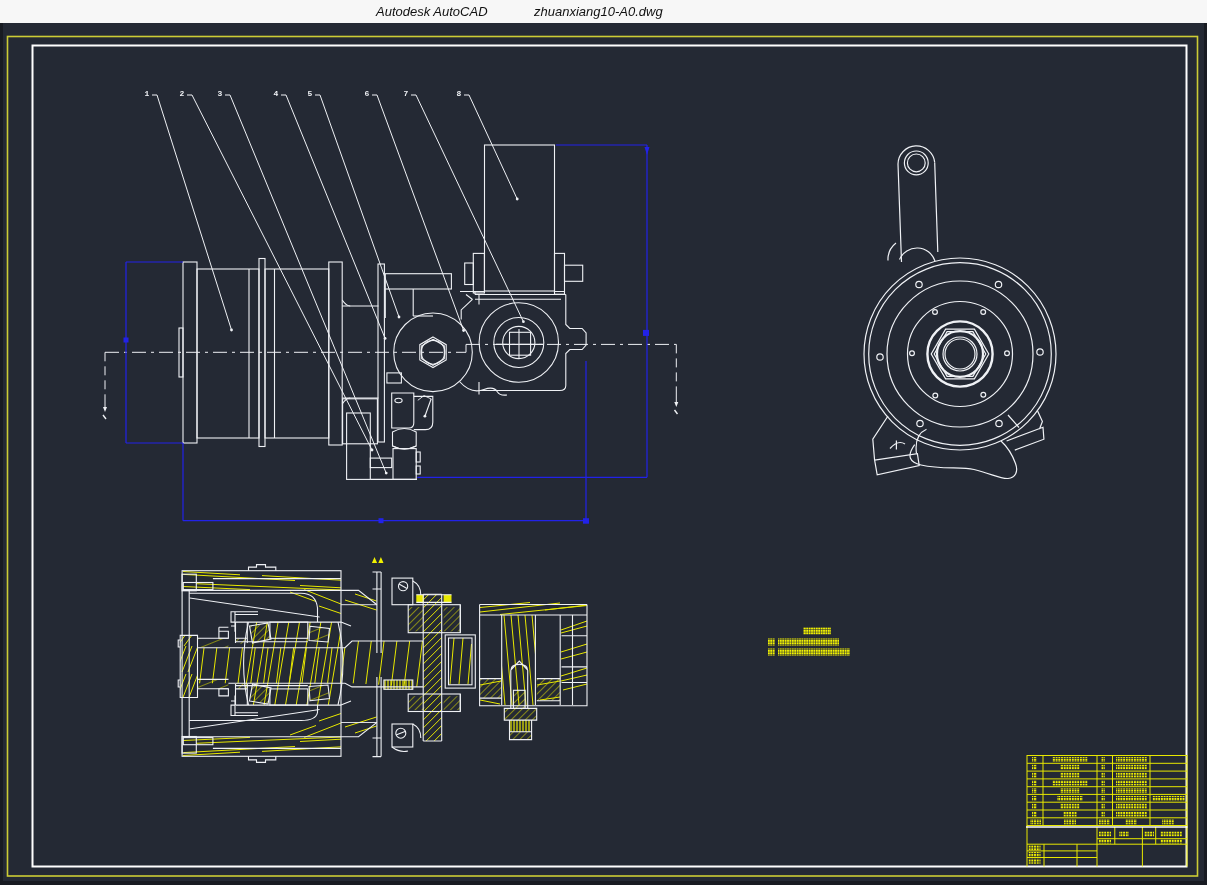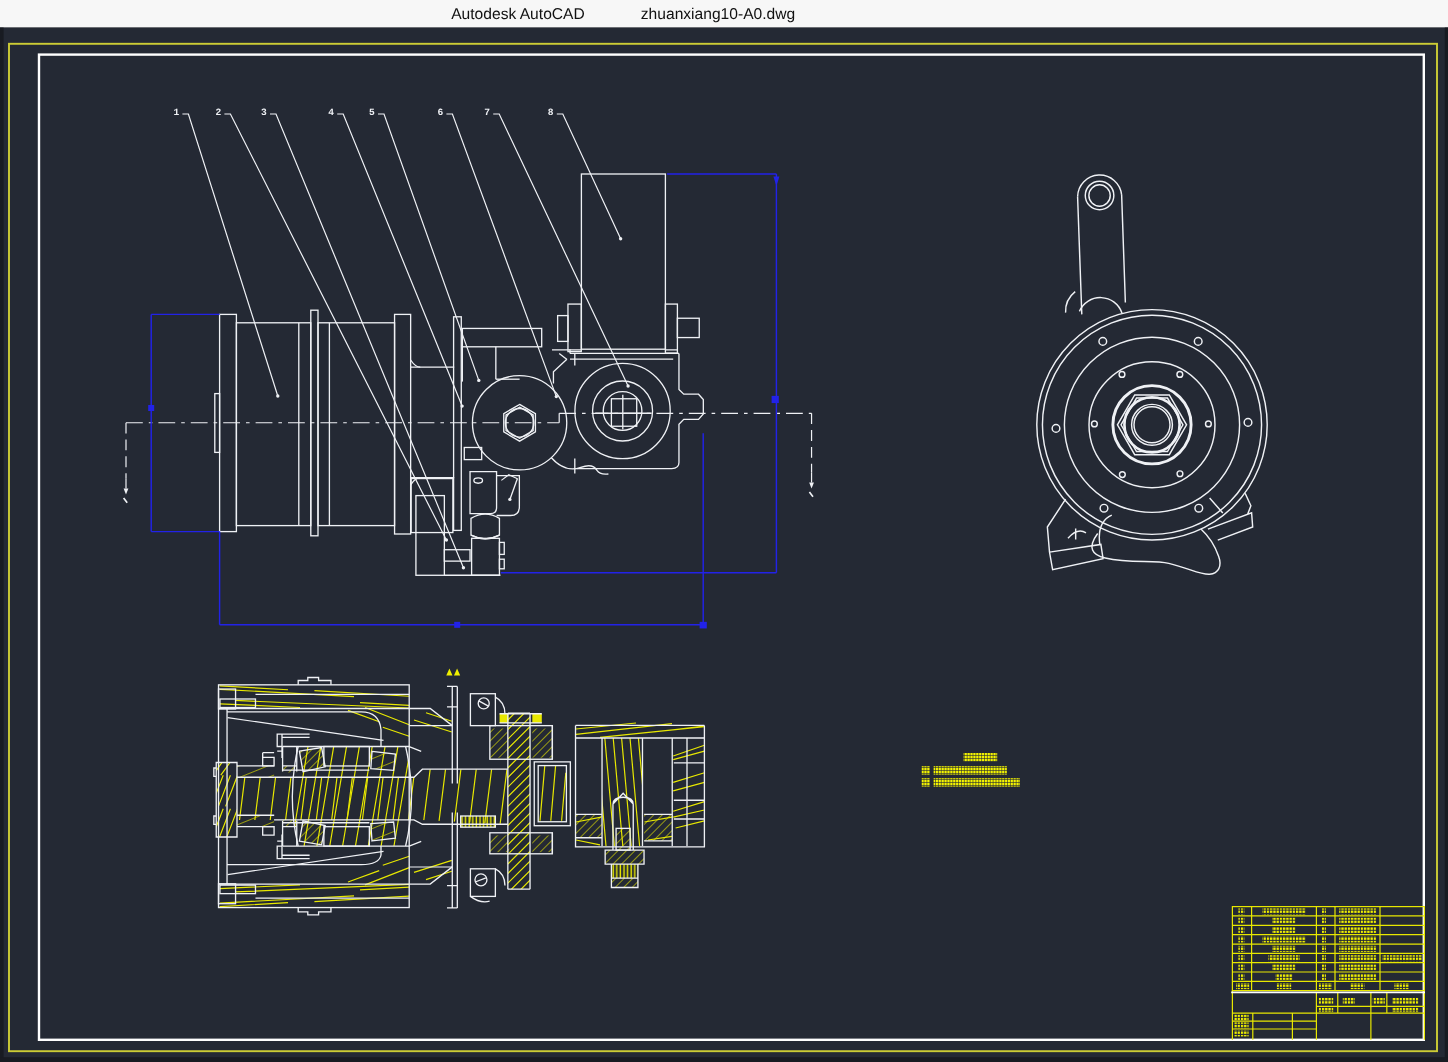--- a/index.html
+++ b/index.html
@@ -1,19 +1,19 @@
 <!DOCTYPE html>
 <html><head>
 <meta charset="utf-8">
 <style>
 html,body{margin:0;padding:0;background:#15181f;}
 *{box-sizing:border-box;}
 #app{position:relative;width:1207px;height:885px;background:#15181f;font-family:"Liberation Sans",sans-serif;overflow:hidden;}
 #titlebar{position:absolute;left:0;top:0;width:1207px;height:23px;background:#f7f7f7;color:#111;font-size:13px;}
-#titlebar span{position:absolute;top:4px;}
+#titlebar span{position:absolute;top:4px;font-style:italic;}
 #canvas{position:absolute;left:0;top:23px;width:1207px;height:862px;background:#242934;}
 svg{position:absolute;left:0;top:0;}
 </style>
 </head>
 <body>
 <div id="app">
   <div id="titlebar">
       <span style="left:376px">Autodesk AutoCAD</span>
       <span style="left:534px">zhuanxiang10-A0.dwg</span>
     </div>

